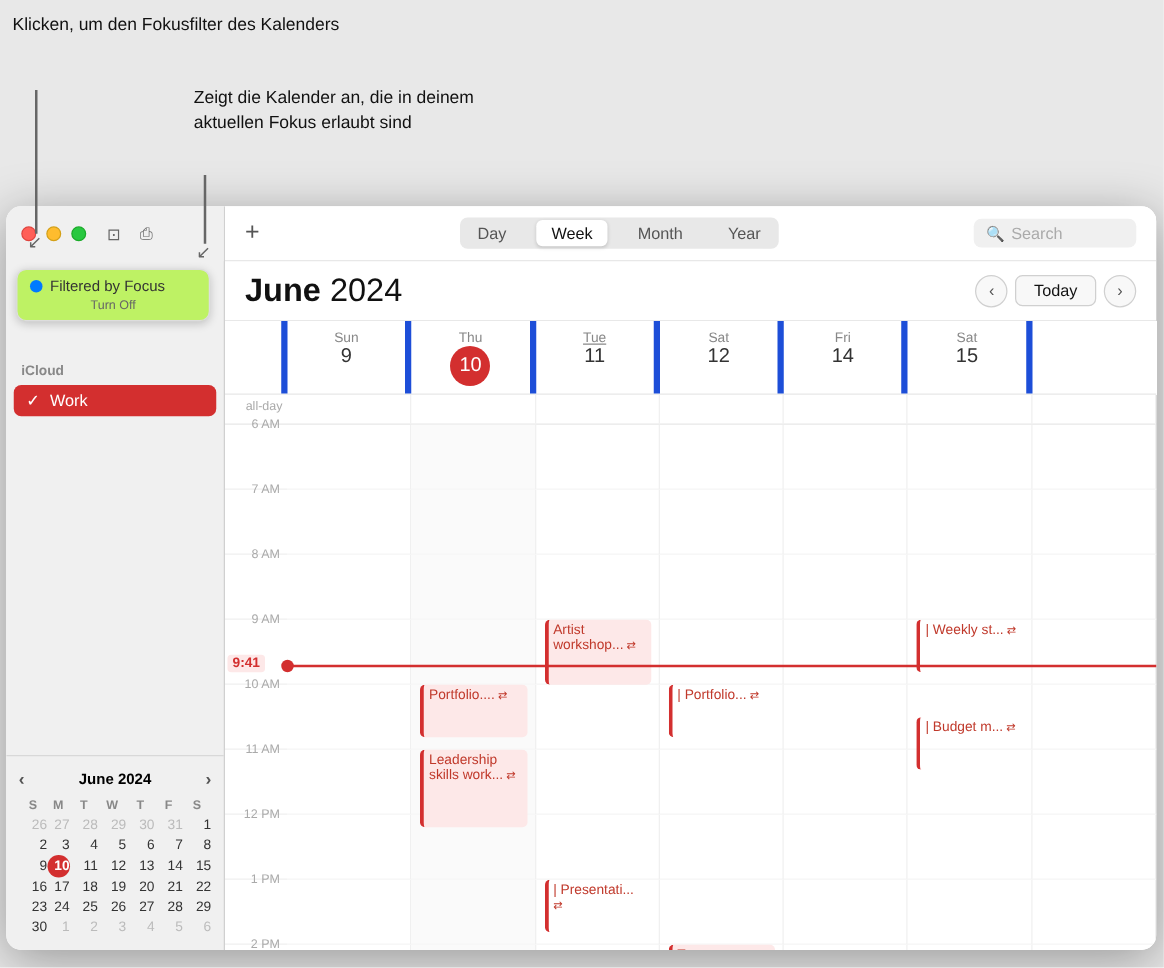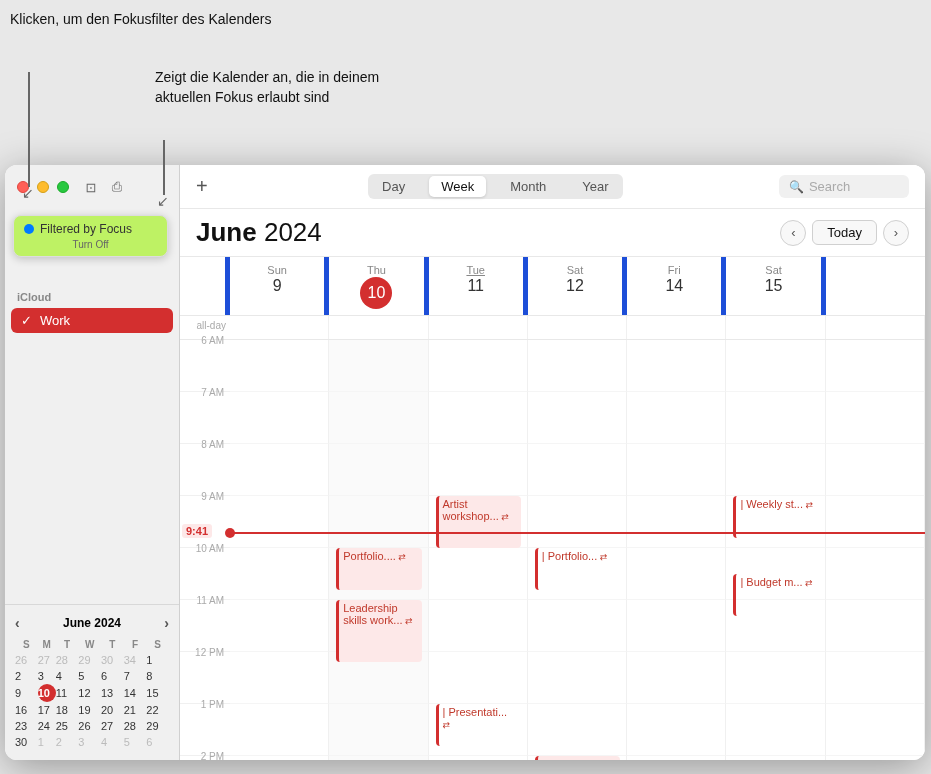--- a/index.html
+++ b/index.html
@@ -178,21 +178,21 @@
       border-collapse: collapse;
     }
     .mini-cal-grid th {
       font-size: 10px;
       color: #888;
       text-align: center;
       padding: 2px 0;
     }
     .mini-cal-grid td {
       font-size: 11px;
-      text-align: left;
+      text-align: right;
       padding: 2px 0;
       color: #333;
       cursor: pointer;
       border-radius: 50%;
     }
     .mini-cal-grid td.today {
       background: #d32f2f;
       color: #fff;
       border-radius: 50%;
       width: 18px;
@@ -433,21 +433,21 @@
               <th>S</th>
             </tr>
           </thead>
           <tbody id="mini-cal-body">
           <tr>
                 <td class="other-month">26</td>
                 <td class="other-month">27</td>
                 <td class="other-month">28</td>
                 <td class="other-month">29</td>
                 <td class="other-month">30</td>
-                <td class="other-month">34</td>
+                <td class="other-month">31</td>
                 <td>1</td>
               </tr>
               <tr>
                 <td>2</td>
                 <td>3</td>
                 <td>4</td>
                 <td>5</td>
                 <td>6</td>
                 <td>7</td>
                 <td>8</td>

